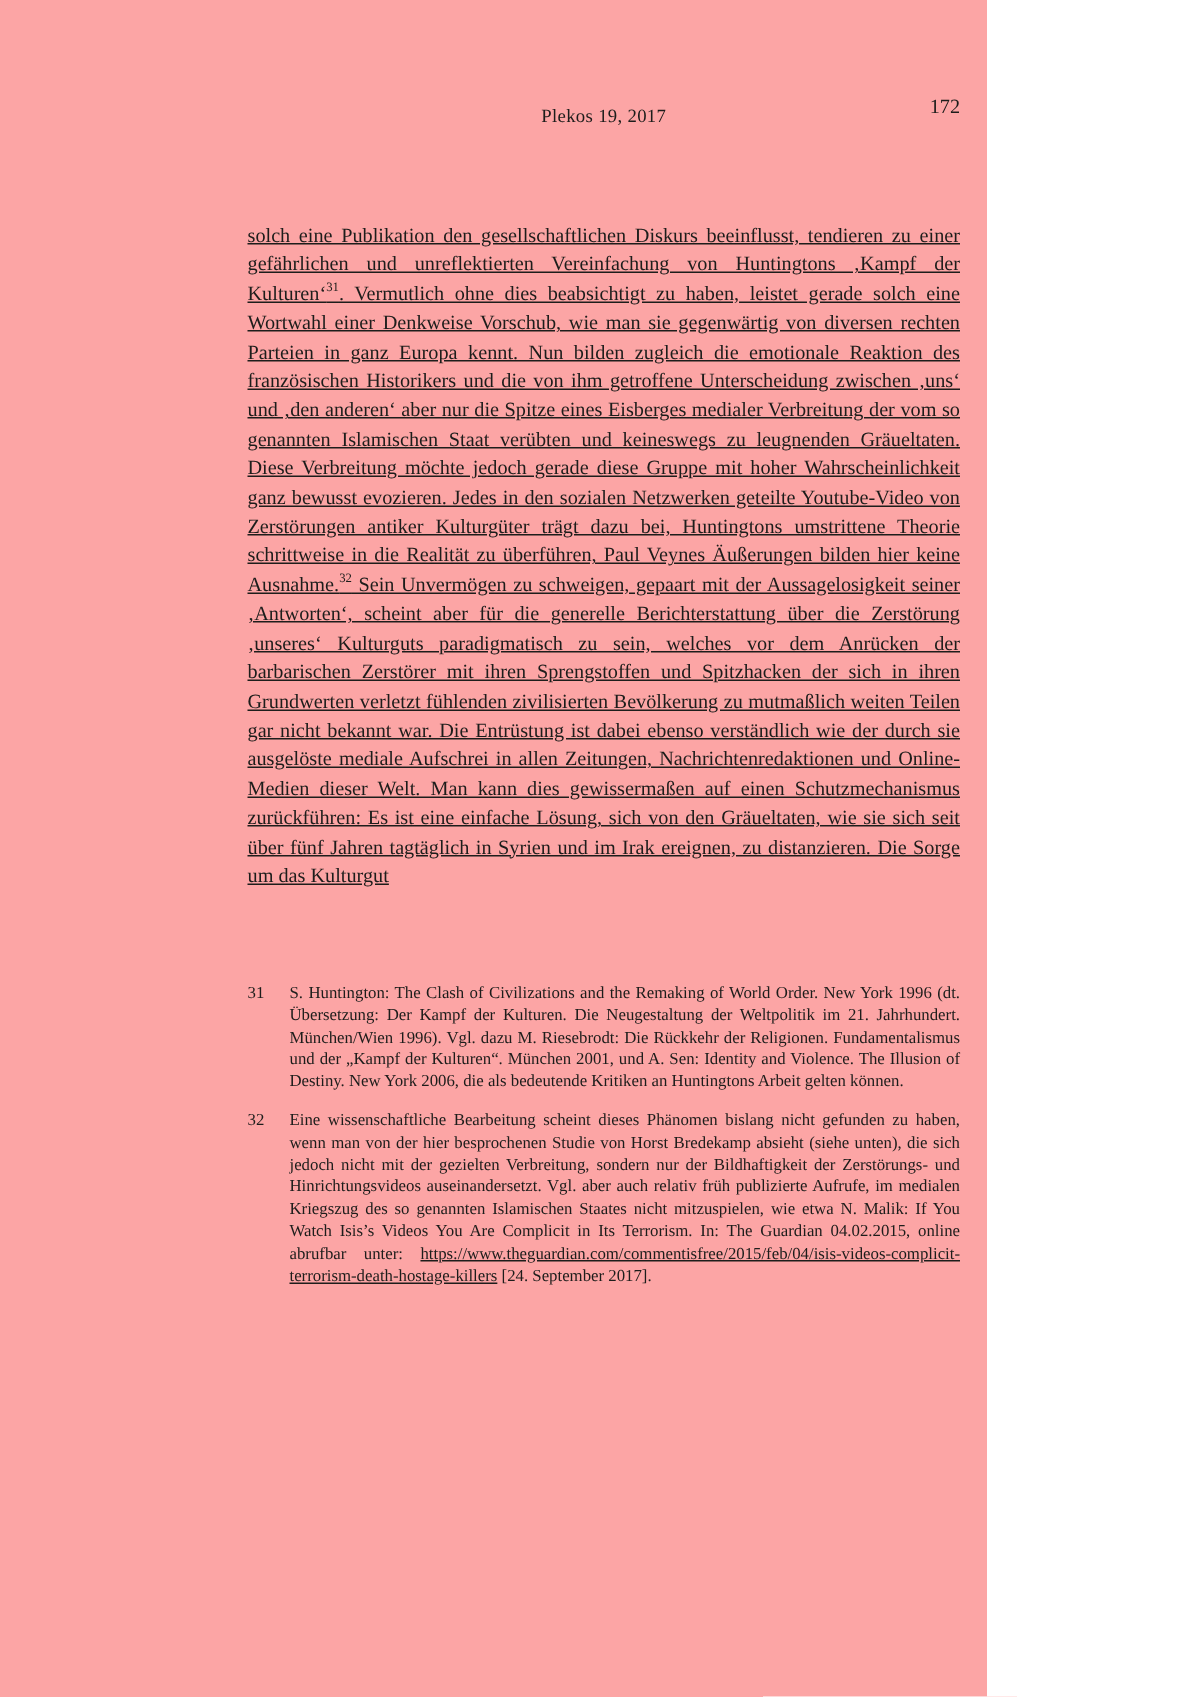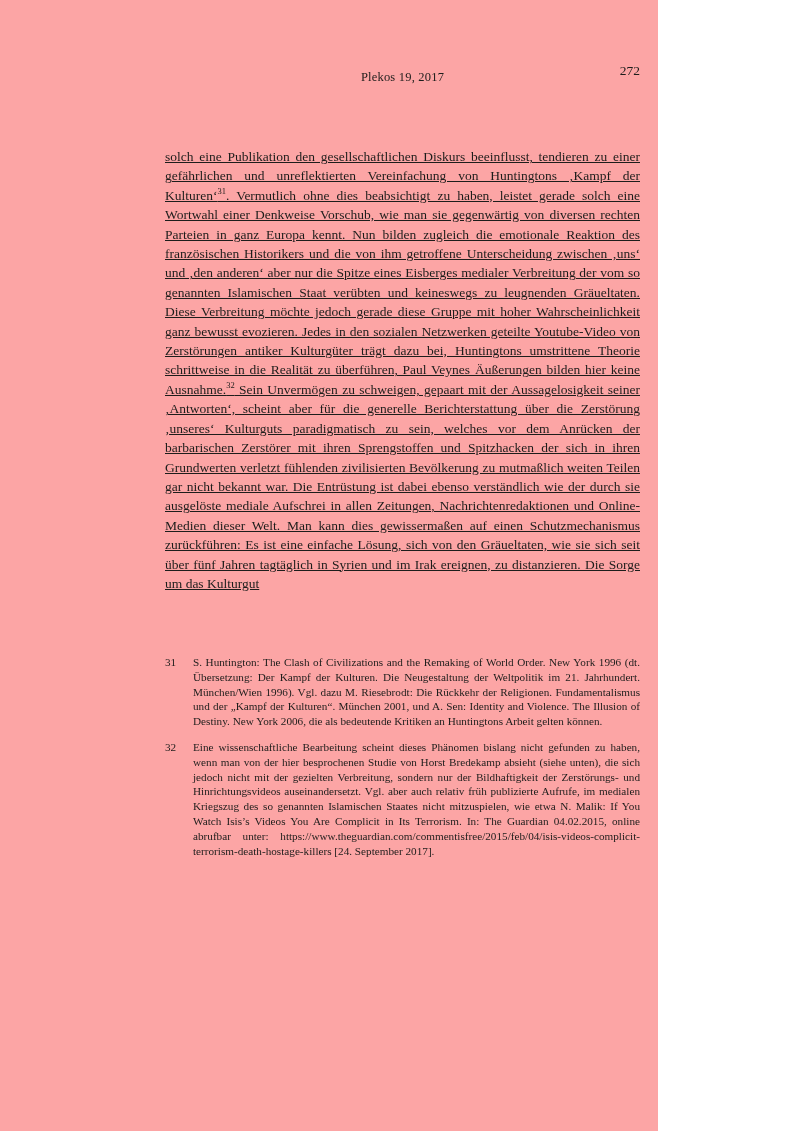--- a/index.html
+++ b/index.html
@@ -72,32 +72,33 @@
     flex: 0 0 28px;
     width: 28px;
   }
   .fn-text {
     flex: 1;
     text-align: justify;
     overflow-wrap: break-word;
   }
   .url-link {
     color: inherit;
+    text-decoration: underline;
     overflow-wrap: anywhere;
     cursor: pointer;
   }
 </style>
 </head>
 <body>
 
 <div class="page">
 
   <header class="page-header">
     <div class="journal">Plekos 19, 2017</div>
-    <div class="pagenum">272</div>
+    <div class="pagenum">172</div>
   </header>
 
   <main class="body-text">
     <p><span>solch eine Publikation den gesellschaftlichen Diskurs beeinflusst, tendieren zu einer gefährlichen und unreflektierten Vereinfachung von Huntingtons ‚Kampf der Kulturen‘</span><sup class="fnref">31</sup><span>. Vermutlich ohne dies beabsichtigt zu haben, leistet gerade solch eine Wortwahl einer Denkweise Vorschub, wie man sie gegenwärtig von diversen rechten Parteien in ganz Europa kennt. Nun bilden zugleich die emotionale Reaktion des französischen Historikers und die von ihm getroffene Unterscheidung zwischen ‚uns‘ und ‚den anderen‘ aber nur die Spitze eines Eisberges medialer Verbreitung der vom so genannten Islamischen Staat verübten und keineswegs zu leugnenden Gräueltaten. Diese Verbreitung möchte jedoch gerade diese Gruppe mit hoher Wahrscheinlichkeit ganz bewusst evozieren. Jedes in den sozialen Netzwerken geteilte Youtube-Video von Zerstörungen antiker Kulturgüter trägt dazu bei, Huntingtons umstrittene Theorie schrittweise in die Realität zu überführen, Paul Veynes Äußerungen bilden hier keine Ausnahme.</span><sup class="fnref">32</sup><span> Sein Unvermögen zu schweigen, gepaart mit der Aussagelosigkeit seiner ‚Antworten‘, scheint aber für die generelle Berichterstattung über die Zerstörung ‚unseres‘ Kulturguts paradigmatisch zu sein, welches vor dem Anrücken der barbarischen Zerstörer mit ihren Sprengstoffen und Spitzhacken der sich in ihren Grundwerten verletzt fühlenden zivilisierten Bevölkerung zu mutmaßlich weiten Teilen gar nicht bekannt war. Die Entrüstung ist dabei ebenso verständlich wie der durch sie ausgelöste mediale Aufschrei in allen Zeitungen, Nachrichtenredaktionen und Online-Medien dieser Welt. Man kann dies gewissermaßen auf einen Schutzmechanismus zurückführen: Es ist eine einfache Lösung, sich von den Gräueltaten, wie sie sich seit über fünf Jahren tagtäglich in Syrien und im Irak ereignen, zu distanzieren. Die Sorge um das Kulturgut</span></p>
   </main>
 
   <section class="footnotes">
 
     <div class="footnote">
       <span class="fn-num">31</span>

